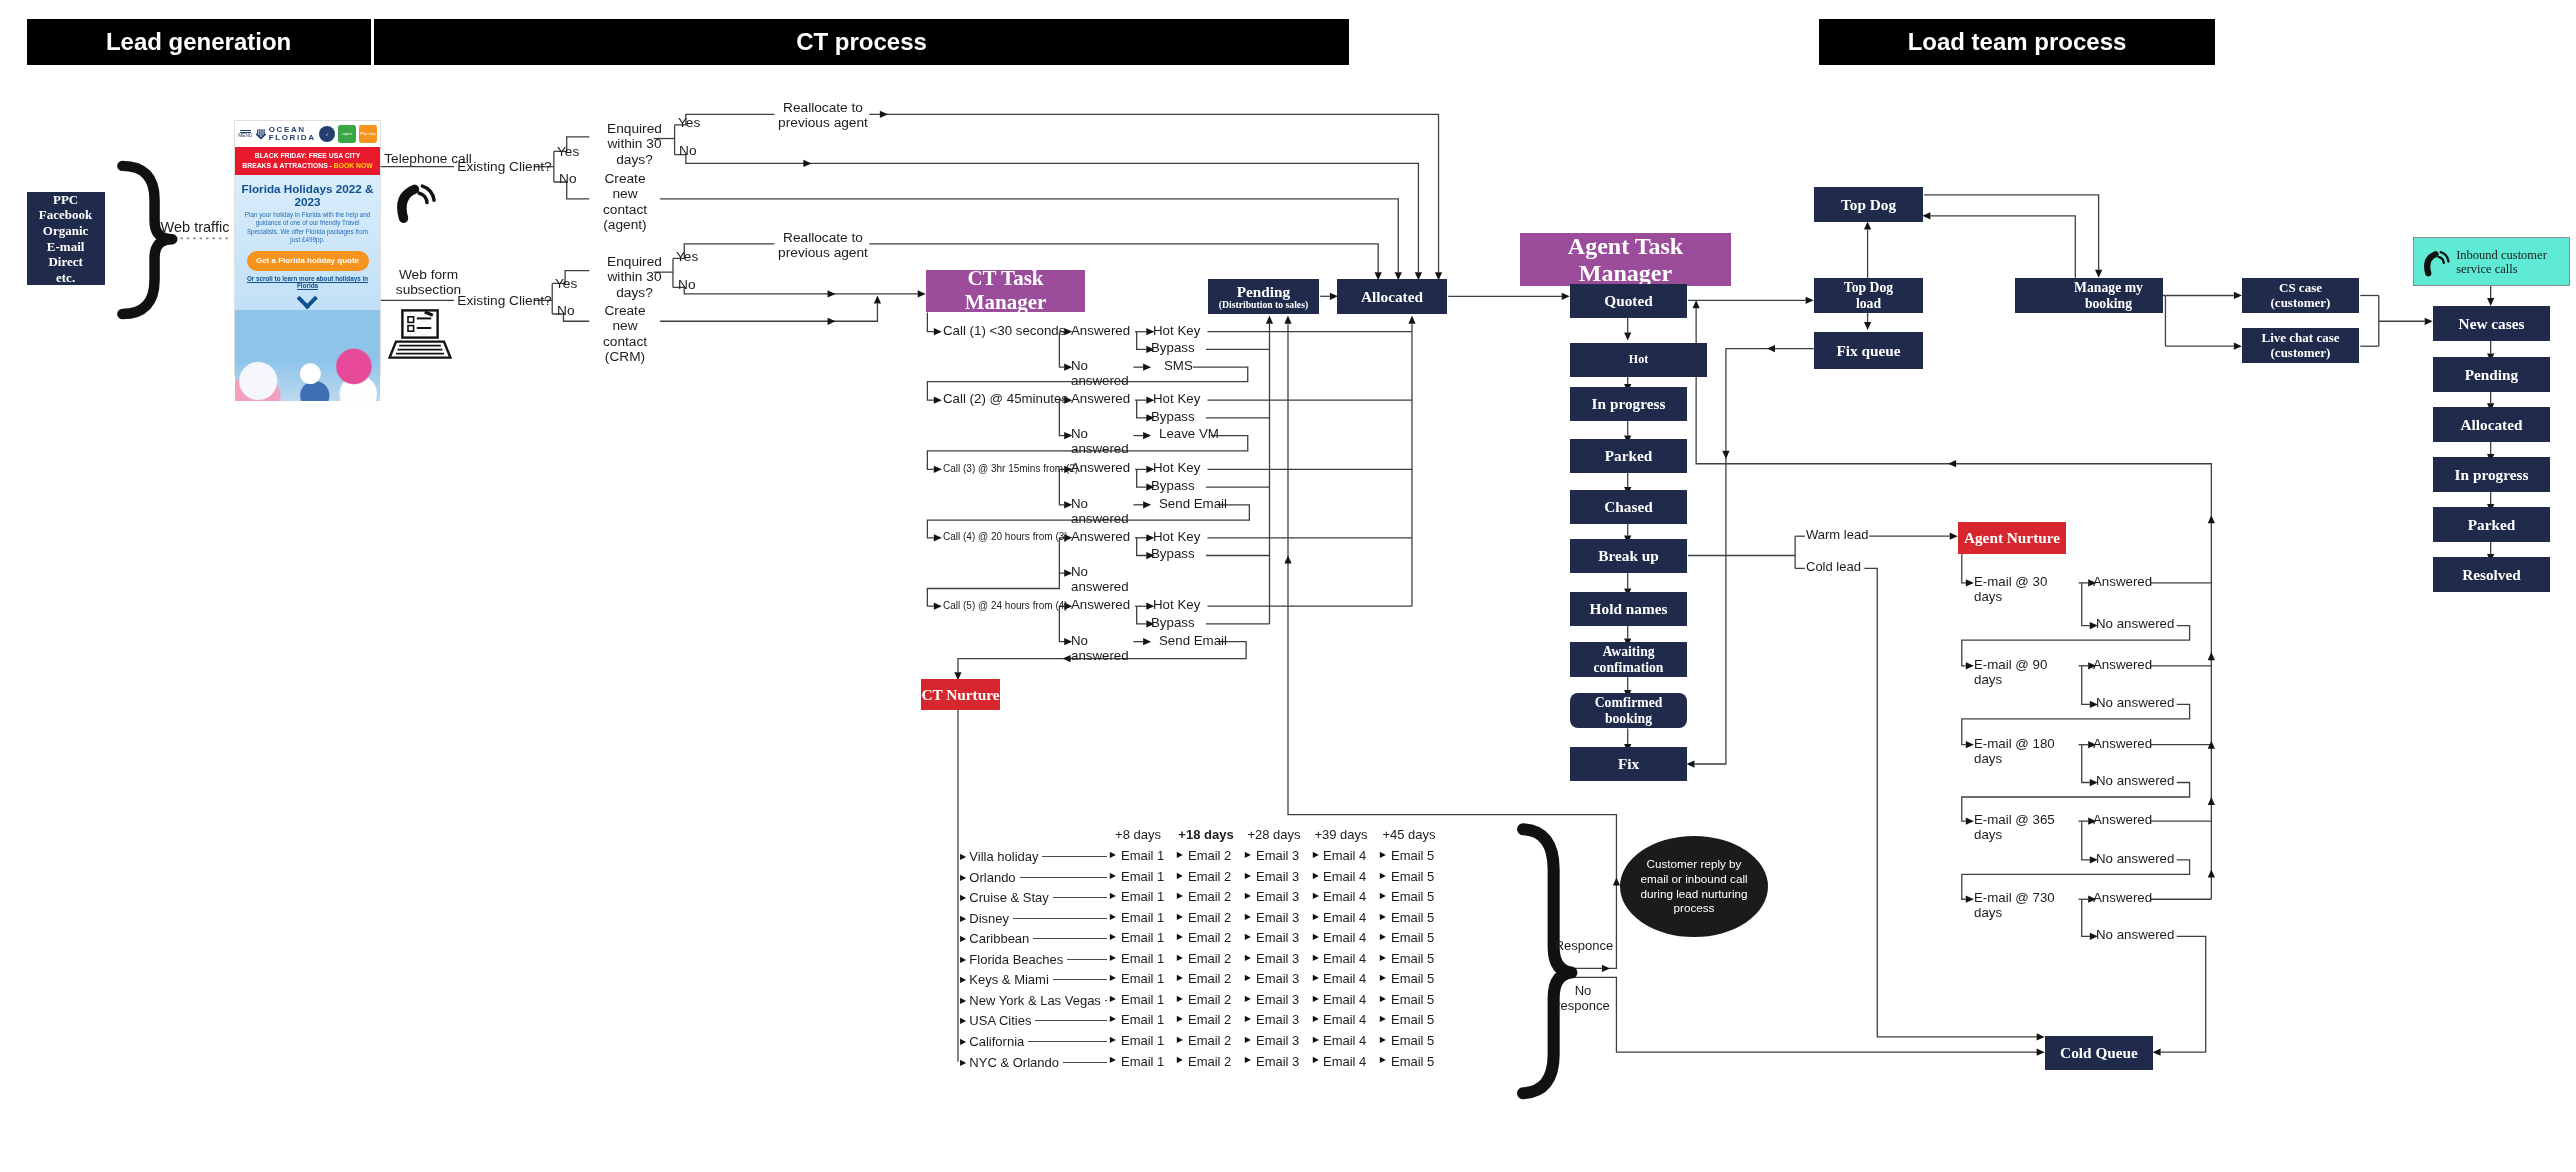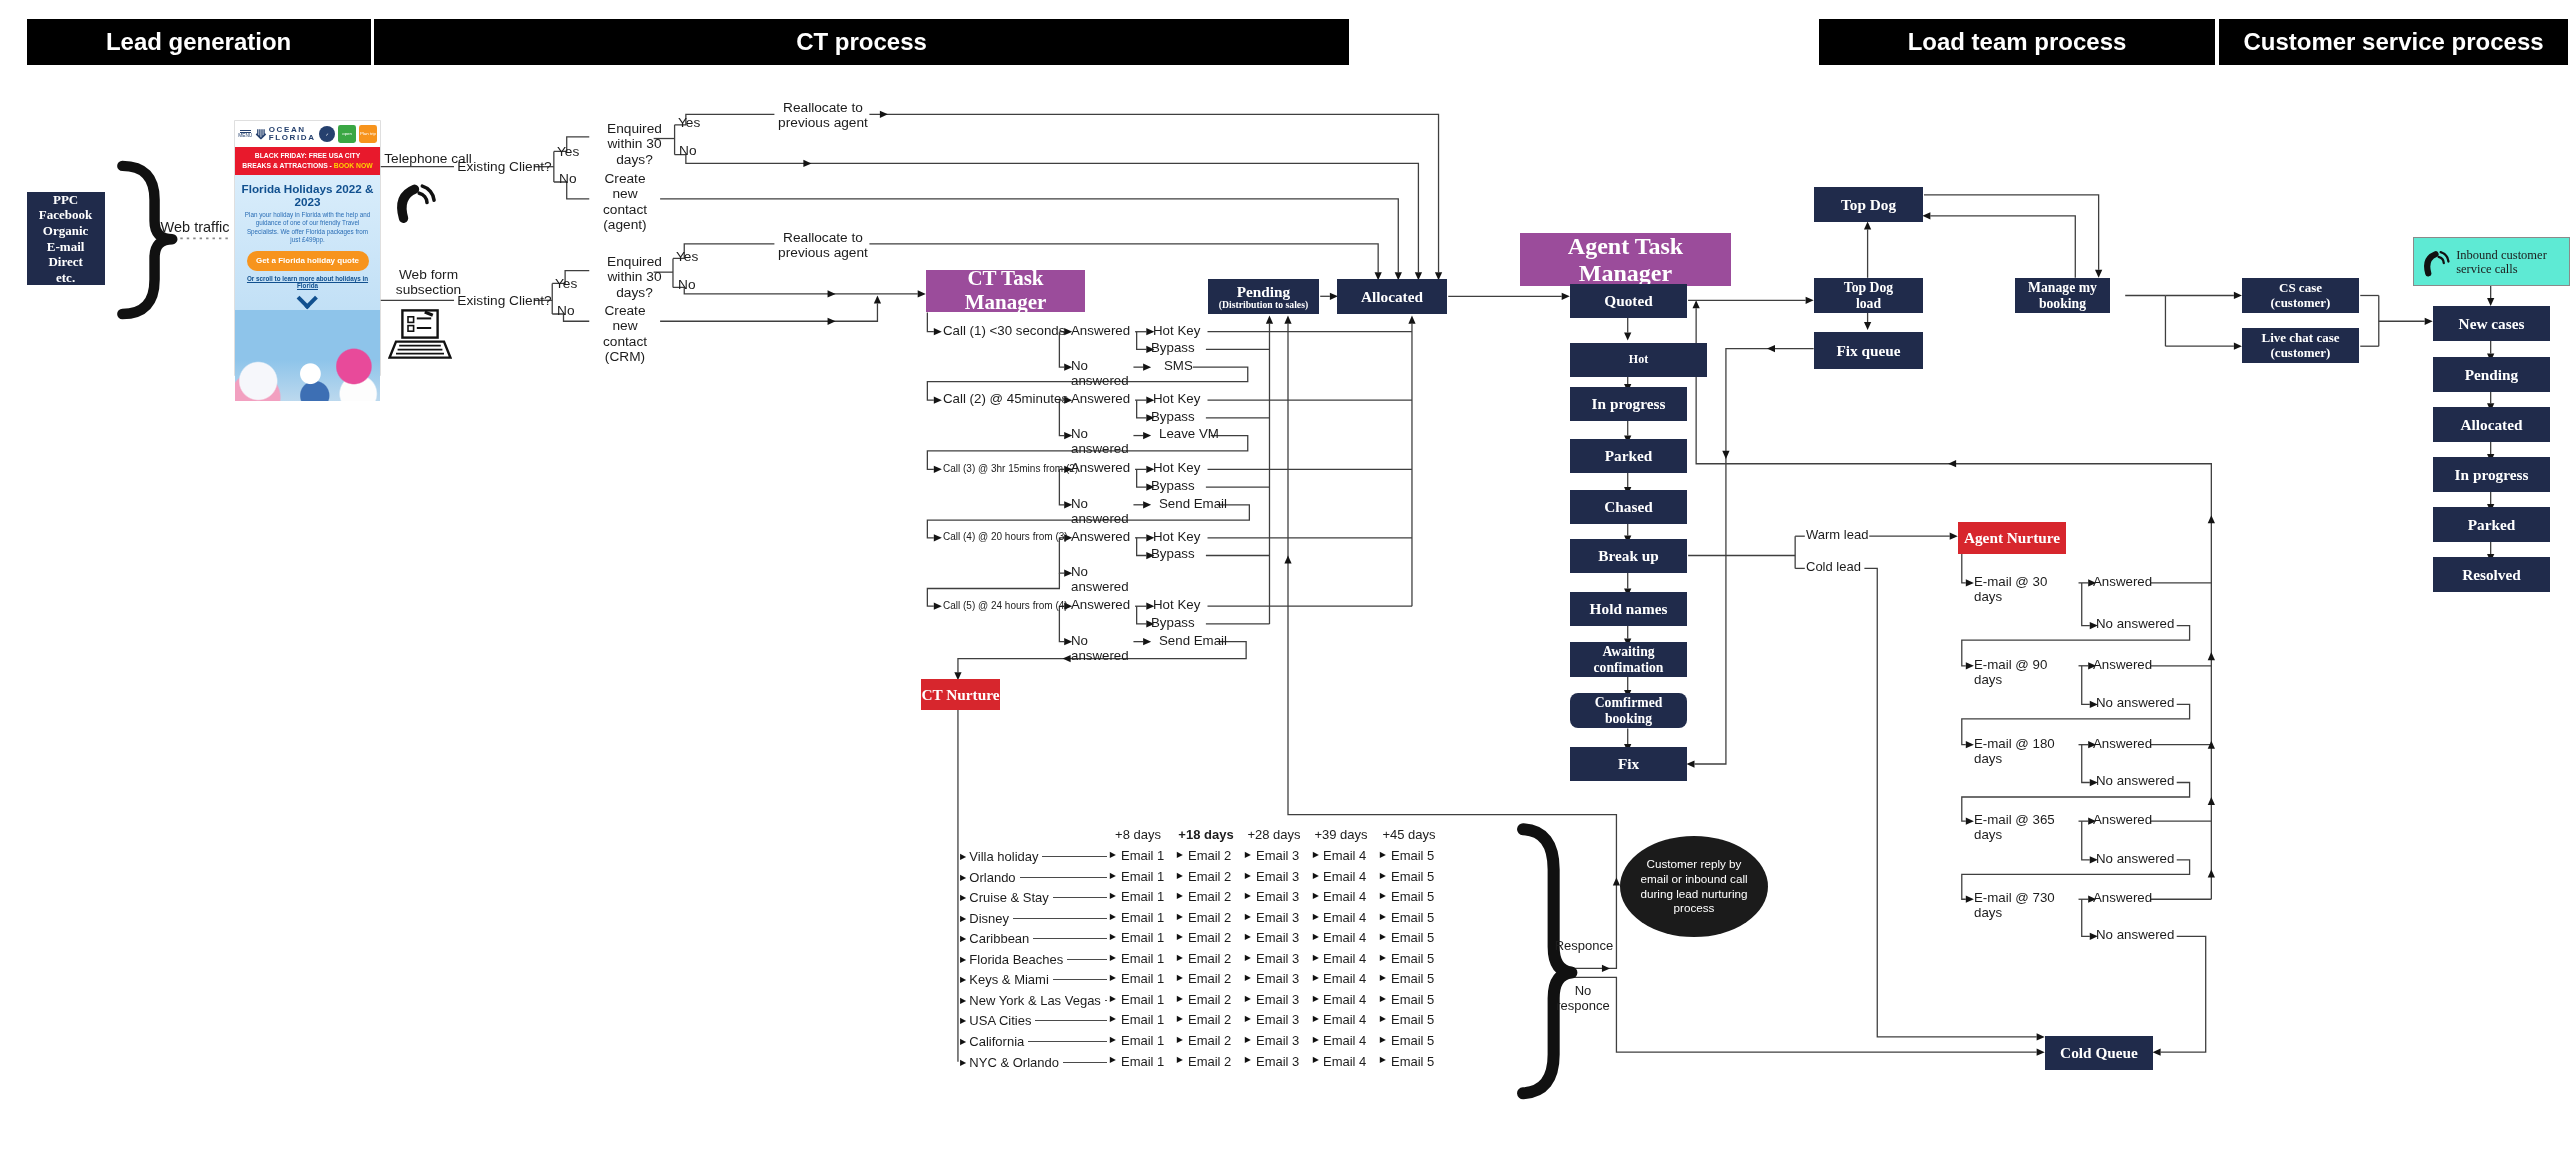--- a/index.html
+++ b/index.html
@@ -293,21 +293,20 @@
       <path d="M2747,920 L2751.5,930 L2742.5,930 Z" fill="#141414"></path>
       <path d="M2747,990 L2751.5,1000 L2742.5,1000 Z" fill="#141414"></path>
       <path d="M2747,1080 L2751.5,1090 L2742.5,1090 Z" fill="#141414"></path>
       <path d="M152,206 Q192,206 192,248 L192,274 Q192,297 214,297 Q192,297 192,320 L192,347 Q192,390 152,390" fill="none" stroke="#111" stroke-width="13" stroke-linecap="round" stroke-linejoin="round"></path>
       <path d="M1892,1030 Q1930,1032 1930,1080 L1930,1176 Q1930,1206 1952,1208 Q1930,1210 1930,1240 L1930,1310 Q1930,1356 1892,1358" fill="none" stroke="#111" stroke-width="15" stroke-linecap="round" stroke-linejoin="round"></path>
     </svg>
 
   <div class="hdr" style="left:26.6px;width:344px;">Lead generation</div>
   <div class="hdr" style="left:374px;width:975px;">CT process</div>
   <div class="hdr" style="left:1819px;width:396px;">Load team process</div>
-  <div class="hdr" style="left:2219px;width:349px;">Customer service process</div>
 
   <div class="bx" style="left:26.6px;top:192px;width:78px;height:93px;font-size:13px;line-height:1.2;">PPC
 Facebook
 Organic
 E-mail
 Direct
 etc.</div>
   <div class="t" style="left:158px;top:219px;width:74px;font-size:14.5px;">Web traffic</div>
 
   <div class="broch">
@@ -399,21 +398,21 @@
 
   <div class="bx purple" style="left:1520px;top:233px;width:211px;height:53px;font-size:24px;">Agent Task Manager</div>
   <div class="t tl" style="left:1806px;top:528px;width:64px;font-size:13px;">Warm lead</div>
   <div class="t tl" style="left:1806px;top:560px;width:64px;font-size:13px;">Cold lead</div>
   <div class="bx red" style="left:1958px;top:522px;width:108px;height:32px;font-size:15.3px;">Agent Nurture</div>
 
   <div class="bx" style="left:1814px;top:187px;width:109px;height:35px;">Top Dog</div>
   <div class="bx" style="left:1814px;top:278px;width:109px;height:35px;font-size:13.7px;">Top Dog
 load</div>
   <div class="bx" style="left:1814px;top:332px;width:109px;height:37px;">Fix queue</div>
-  <div class="bx" style="left:2015px;top:278px;width:95px;height:35px;font-size:13.7px;">Manage my
+  <div class="bx" style="left:2015px;top:278px;width:109px;height:35px;font-size:13.7px;padding-left:39px;">Manage my
 booking</div>
 
   <div class="bx" style="left:2242px;top:278px;width:117px;height:35px;font-size:13px;">CS case
 (customer)</div>
   <div class="bx" style="left:2242px;top:328px;width:117px;height:35px;font-size:13px;">Live chat case
 (customer)</div>
   <div class="bx whitebx" style="left:2413px;top:237px;width:155px;height:47px;">
     <svg style="margin:0 4.8px 0 6.4px;" width="31" height="34" viewBox="0 0 60 64">
       <path d="M16,54 Q8,26 30,17" stroke="#111" stroke-width="12" fill="none" stroke-linecap="round"></path>
       <path d="M36,22 a13,13 0 0 1 10,12" stroke="#111" stroke-width="4.5" fill="none" stroke-linecap="round"></path>

